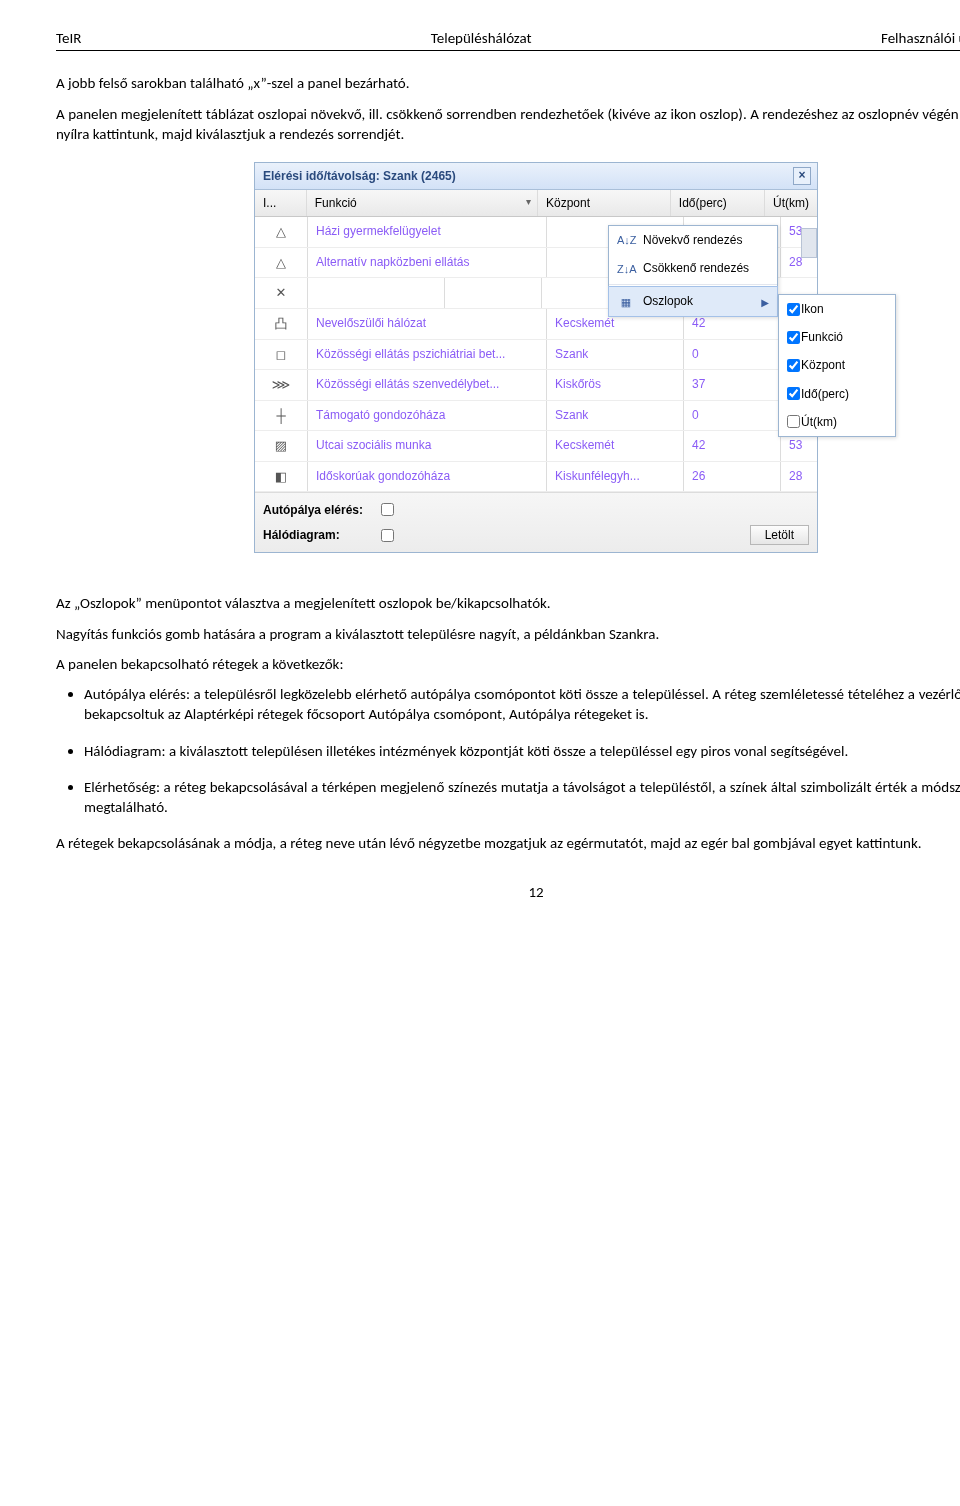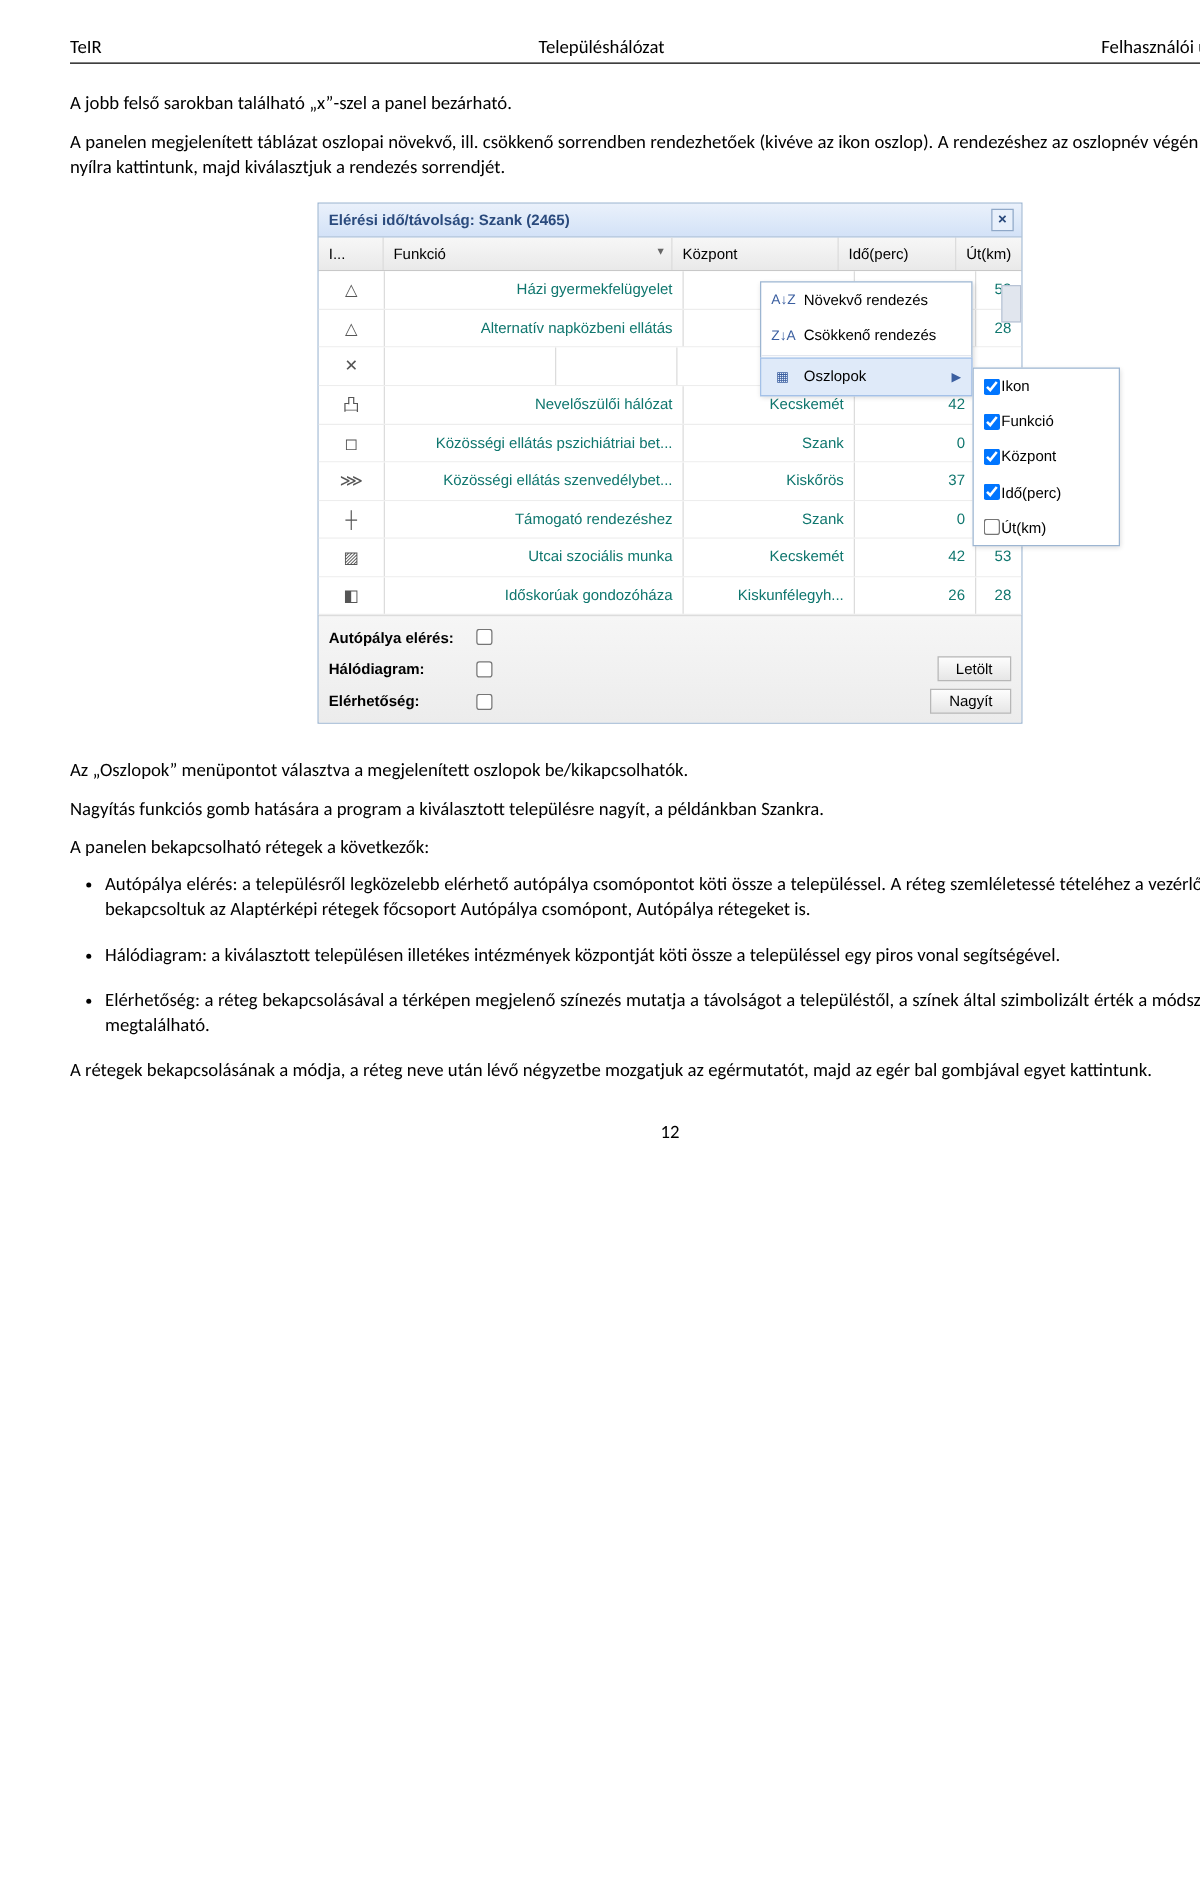--- a/index.html
+++ b/index.html
@@ -15,21 +15,21 @@
   }
   .doc-header {
     display: flex;
     justify-content: space-between;
     font-size: 15px;
     border-bottom: 1px solid #000;
     padding-bottom: 2px;
     margin-bottom: 22px;
   }
   .para { margin-bottom: 10px; text-align: justify; }
-  .panel-wrap { margin: 18px auto 28px auto; width: 564px; position: relative; }
+  .panel-wrap { margin: 18px auto 40px auto; width: 564px; position: relative; }
   .panel {
     border: 1px solid #9cb5d1;
     font-family: Tahoma, Arial, sans-serif;
     font-size: 12px;
     background: #fff;
   }
   .panel-title {
     background: linear-gradient(#eaf1fb,#d3e2f7);
     border-bottom: 1px solid #a9bfd9;
     color: #2a4a7d;
@@ -52,21 +52,21 @@
   .gh:last-child, .gc:last-child { border-right: none; }
   .col-icon { width: 36px; }
   .col-fn { width: 222px; position: relative; }
   .col-kp { width: 120px; }
   .col-ido { width: 80px; text-align: left; }
   .col-ut { flex: 1; text-align: left; }
   .gh.col-fn::after {
     content: "▾"; position: absolute; right: 6px; top: 5px; color: #666; font-size: 10px;
   }
   .grid-row { display: flex; border-bottom: 1px solid #ededed; background: #fff; }
-  .grid-row .gc { padding: 6px 8px; font-size: 12px; color: #0f766e; text-align: right; }
+  .grid-row .gc { padding: 6px 8px; font-size: 12px; color: #8b5cf6; }
   .gc.col-icon { text-align: center; color: #555; font-size: 13px; }
   .panel-footer { border-top: 1px solid #dcdcdc; background: linear-gradient(#f6f6f6,#ececec); padding: 4px 8px; font-size: 12px; }
   .pf-row { display: flex; align-items: center; padding: 3px 0; }
   .pf-label { font-weight: bold; width: 110px; }
   .pf-check { margin-left: 8px; }
   .pf-btn {
     margin-left: auto; background: linear-gradient(#fdfdfd,#e6e6e6);
     border: 1px solid #b7b7b7; padding: 2px 14px; font-size: 12px;
     font-family: Tahoma, Arial, sans-serif;
   }
@@ -169,21 +169,21 @@
         </div>
         <div class="grid-row">
           <div class="gc col-icon">⋙</div>
           <div class="gc col-fn">Közösségi ellátás szenvedélybet...</div>
           <div class="gc col-kp">Kiskőrös</div>
           <div class="gc col-ido">37</div>
           <div class="gc col-ut"></div>
         </div>
         <div class="grid-row">
           <div class="gc col-icon">┼</div>
-          <div class="gc col-fn">Támogató rendezéshez</div>
+          <div class="gc col-fn">Támogató gondozóháza</div>
           <div class="gc col-kp">Szank</div>
           <div class="gc col-ido">0</div>
           <div class="gc col-ut">0</div>
         </div>
         <div class="grid-row">
           <div class="gc col-icon">▨</div>
           <div class="gc col-fn">Utcai szociális munka</div>
           <div class="gc col-kp">Kecskemét</div>
           <div class="gc col-ido">42</div>
           <div class="gc col-ut">53</div>
@@ -199,25 +199,20 @@
     <div class="panel-footer">
       <div class="pf-row">
         <span class="pf-label">Autópálya elérés:</span>
         <input type="checkbox" class="pf-check" style="">
       </div>
       <div class="pf-row">
         <span class="pf-label">Hálódiagram:</span>
         <input type="checkbox" class="pf-check" style="">
         <button class="pf-btn">Letölt</button>
       </div>
-      <div class="pf-row">
-        <span class="pf-label">Elérhetőség:</span>
-        <input type="checkbox" class="pf-check" style="">
-        <button class="pf-btn">Nagyít</button>
-      </div>
     </div>
   </div>
 
   <div class="sb"></div>
 
   <div class="dropdown">
     <div class="dd-item">
       <span class="dd-ico">A↓Z</span>
       <span>Növekvő rendezés</span>
     </div>

